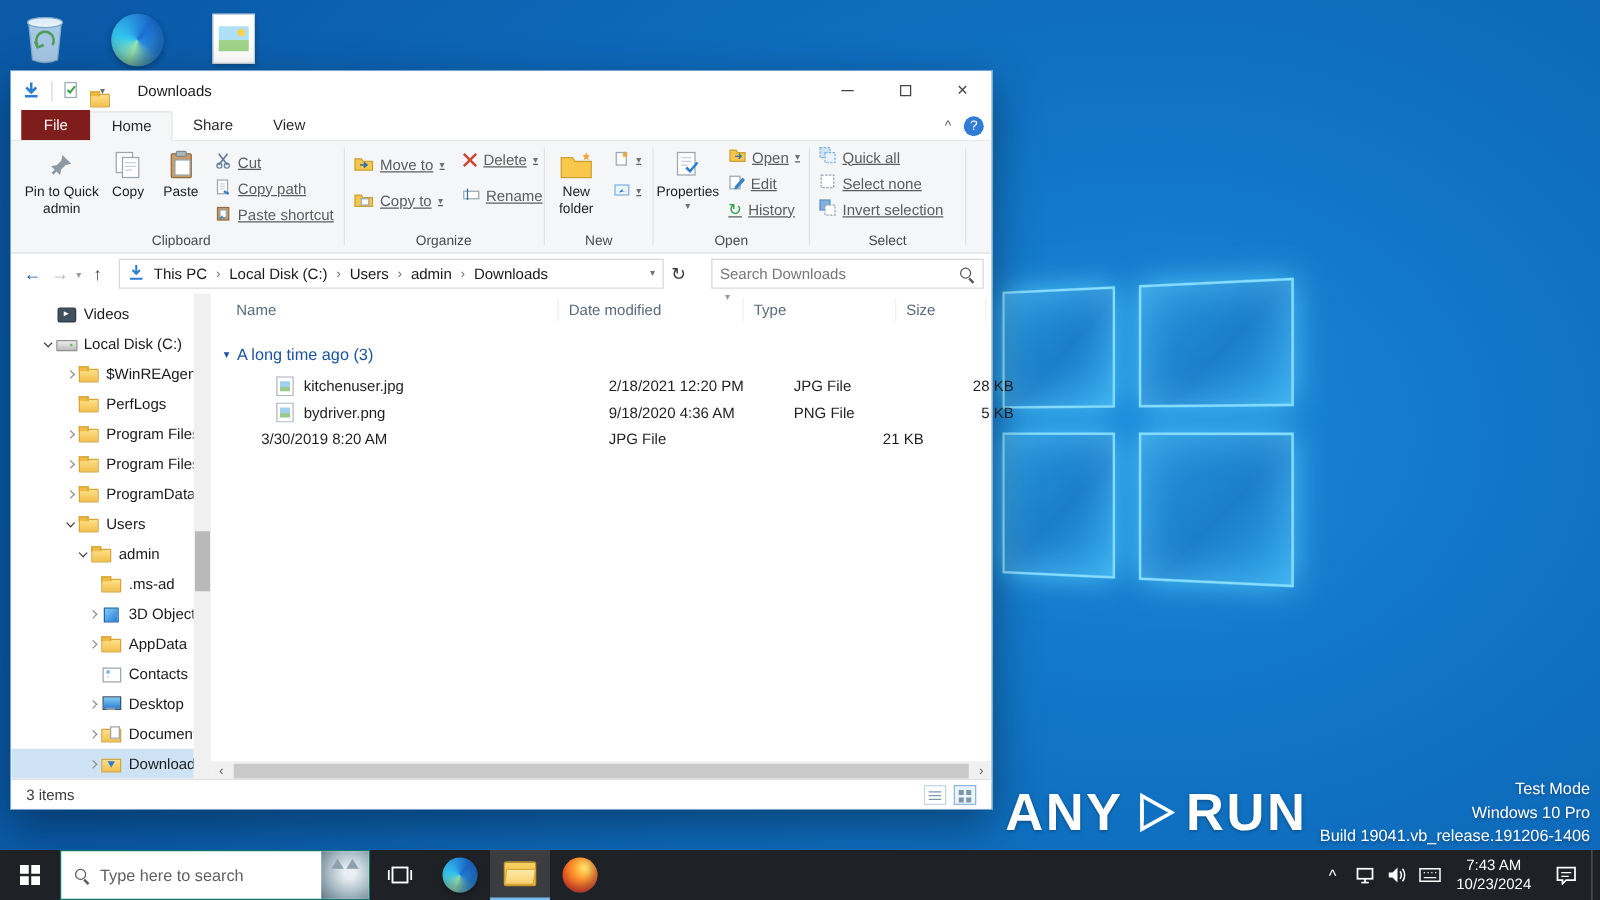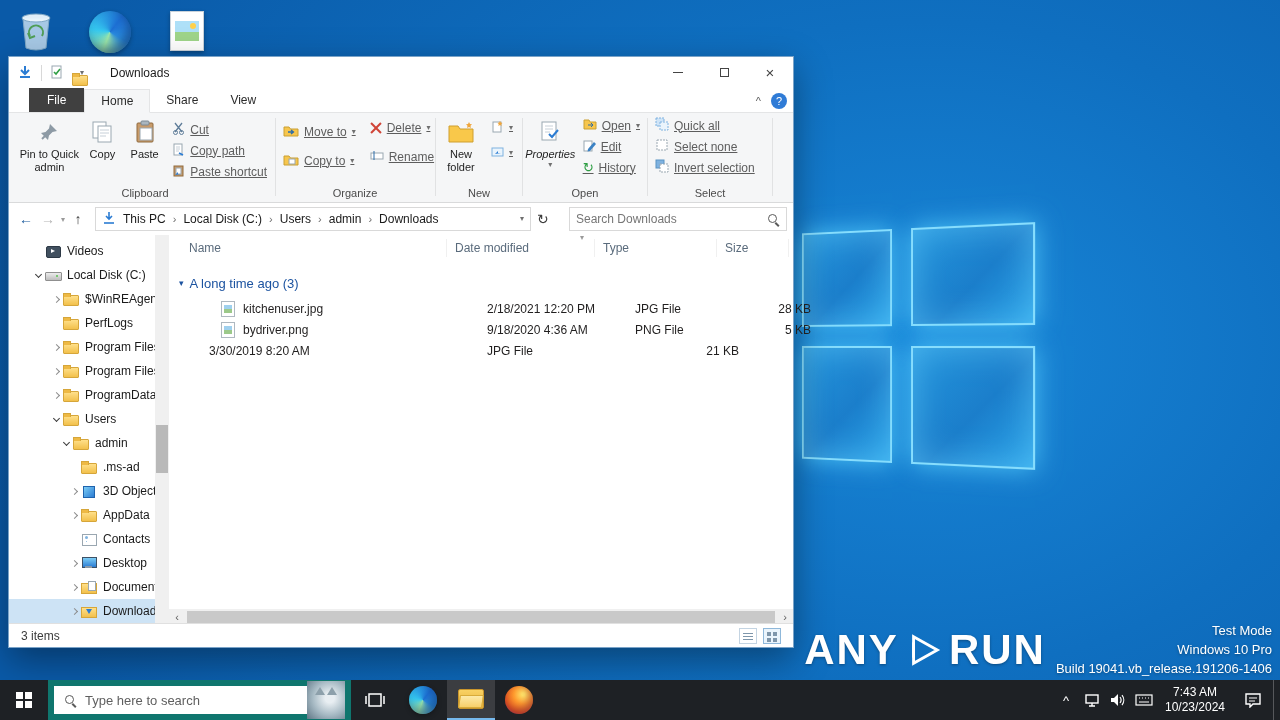--- a/index.html
+++ b/index.html
@@ -34,21 +34,21 @@
   .qat .vsep{width:1px;height:16px;background:#d8d8d8;}
   .title{margin-left:26px;font-size:12px;color:#1a1a1a;}
   .caps{position:absolute;right:0;top:0;display:flex;height:31px;}
   .cap{width:46px;display:flex;align-items:center;justify-content:center;color:#444;}
   .cap .minbar{width:10px;height:1px;background:#444;}
   .cap .maxbox{width:9px;height:9px;border:1px solid #444;}
   .cap.close{font-size:15px;}
 
   .tabs{position:absolute;left:0;top:32px;right:0;height:24px;background:#fff;border-bottom:1px solid #e4e5e6;display:flex;align-items:flex-end;}
   .tab{height:24px;display:flex;align-items:center;justify-content:center;padding:0 16px;font-size:12px;color:#2b2b2b;}
-  .tab.file{background:#404040;color:#fff;margin-left:20px;padding:0 18px;}
+  .tab.file{background:#7f1d1d;color:#fff;margin-left:8px;padding:0 18px;}
   .tab.active{background:#f5f6f7;border:1px solid #e4e5e6;border-bottom:1px solid #f5f6f7;margin-bottom:-1px;}
   .tabs .right{position:absolute;right:6px;top:0;height:24px;display:flex;align-items:center;gap:10px;}
   .chev-collapse{color:#5a5a5a;font-size:11px;}
   .helpq{width:16px;height:16px;border-radius:50%;background:#2f7bd6;color:#fff;font-size:11px;display:flex;align-items:center;justify-content:center;}
 
   .ribbon{position:absolute;left:0;top:56px;right:0;height:90px;background:#f5f6f7;border-bottom:1px solid #d9dadb;}
   .grp{position:absolute;top:0;height:89px;}
   .grp .lbl{position:absolute;bottom:3px;left:0;right:0;text-align:center;font-size:11px;color:#4b4b4b;}
   .gsep{position:absolute;top:5px;height:78px;width:1px;background:#e1e2e3;}
   .big{display:inline-flex;flex-direction:column;align-items:center;padding-top:6px;font-size:11px;line-height:13px;color:#1e1e1e;text-align:center;}
@@ -137,21 +137,21 @@
   
   .wm{position:absolute;right:8px;bottom:44px;display:flex;align-items:center;gap:10px;color:#fff;text-shadow:0 1px 3px rgba(0,0,0,.35);}
   .wm .brand{display:flex;align-items:center;gap:6px;font-size:42px;font-weight:bold;letter-spacing:2px;}
   .wm .info{display:flex;flex-direction:column;align-items:flex-end;gap:4px;font-size:13px;}
 
   
   .task{position:absolute;left:0;bottom:0;width:1280px;height:40px;background:#1e2125;display:flex;align-items:stretch;z-index:50;}
   .tbtn{width:48px;display:flex;align-items:center;justify-content:center;}
   .startlogo{display:grid;grid-template-columns:7px 7px;grid-template-rows:7px 7px;gap:2px;}
   .startlogo span{background:#fff;}
-  .tsearch{width:303px;background:#fff;border:6px solid #0f766e;display:flex;align-items:center;padding-left:10px;gap:8px;}
+  .tsearch{width:248px;background:#fff;border:1px solid #0f766e;display:flex;align-items:center;padding-left:10px;gap:8px;}
   .tsearch input{border:none;outline:none;font:inherit;font-size:13px;color:#444;flex:1;min-width:0;}
   .tsearch input::placeholder{color:#5f5f5f;}
   .catimg{width:38px;height:38px;flex:none;position:relative;background:radial-gradient(circle at 60% 45%,#e8eef2 15%,#a7bac4 55%,#5f7685 100%);}
   .catimg::before,.catimg::after{content:"";position:absolute;top:6px;border-left:5px solid transparent;border-right:5px solid transparent;border-bottom:8px solid #8da0ab;}
   .catimg::before{left:8px;}.catimg::after{right:8px;}
   .appbtn{width:48px;display:flex;align-items:center;justify-content:center;}
   .appbtn.active{background:rgba(255,255,255,.13);border-bottom:2px solid #76b9ed;}
   .fe{width:26px;height:20px;position:relative;}
   .fe::before{content:"";position:absolute;inset:0;background:linear-gradient(#f8d163,#e8b23c);border-radius:2px;border:1px solid #c9952c;}
   .fe::after{content:"";position:absolute;left:1px;right:1px;bottom:1px;height:11px;background:linear-gradient(#fdeaa8,#f7cf6b);transform:skewX(-8deg);border:1px solid #d8ab3a;border-radius:1px;}
@@ -366,21 +366,21 @@
               <span class="dd">▾</span>
             </div>
           </div>
         </div>
         <div class="lbl">New</div>
       </div>
       <div class="gsep" style="left:513px;"></div>
 
       <div class="grp" style="left:515px;width:122px;">
         <div class="rowflex">
-          <div class="big" style="width:56px;font-style:italic;">
+          <div class="big" style="width:56px;">
             <span class="ico">
               <svg width="24" height="24">
                   <rect x="4" y="2" width="14" height="18" fill="#fff" stroke="#9aa7b1"></rect>
                   <path d="M7 6h8M7 9h8M7 12h5" stroke="#c7d0d8"></path>
                   <path d="M11 14l3 3 6-7" stroke="#2b7cd3" stroke-width="2" fill="none"></path>
                 </svg>
             </span>
             <span>Properties</span>
             <span class="dd">▾</span>
           </div>

